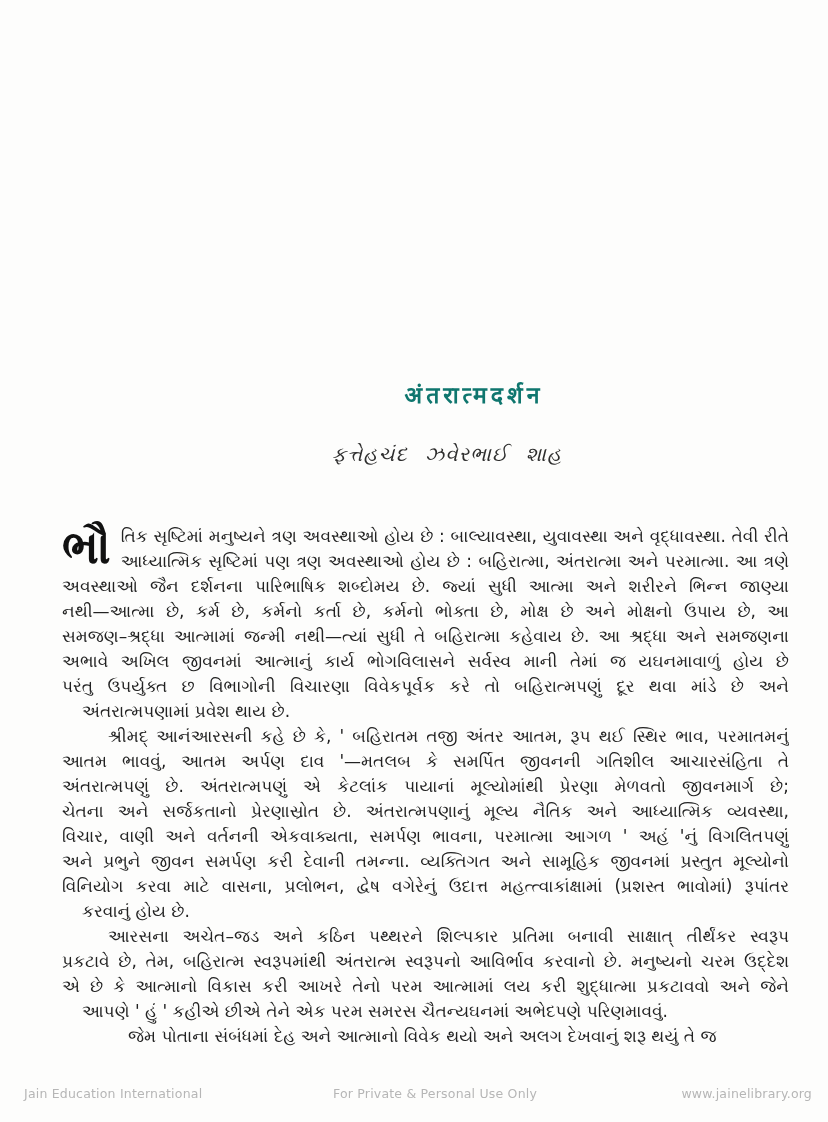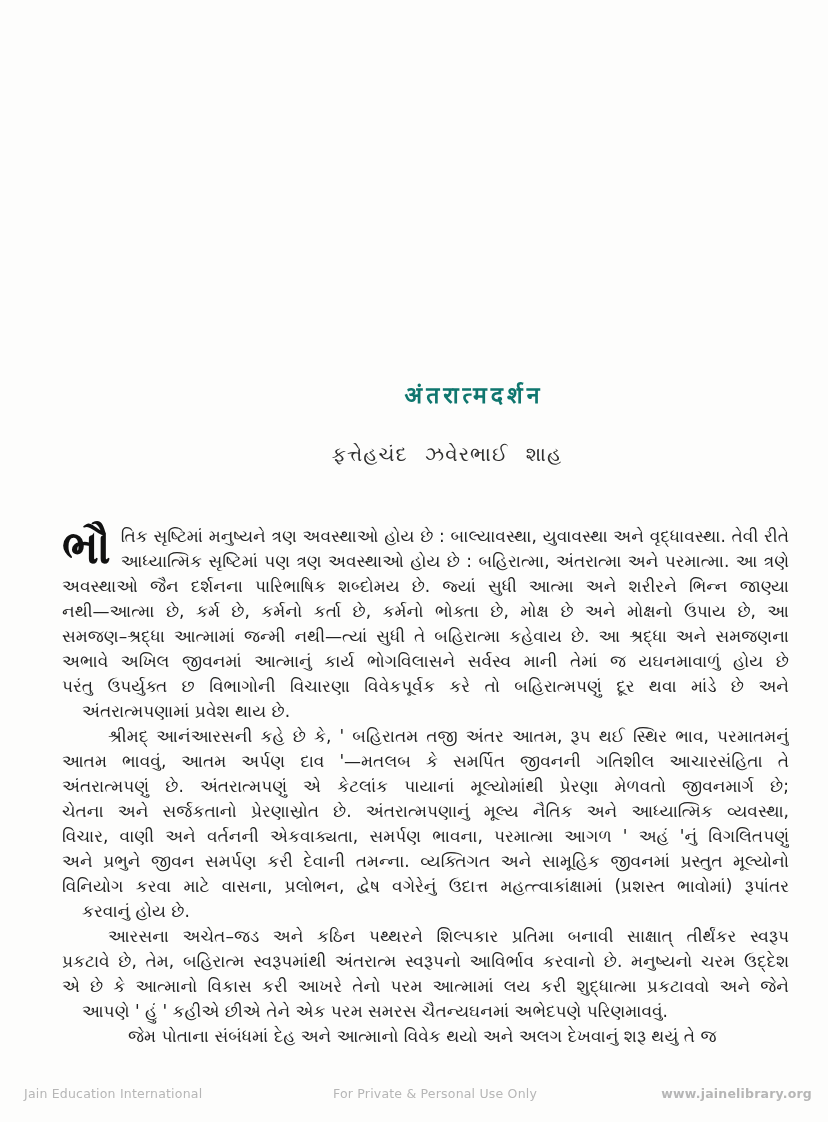--- a/index.html
+++ b/index.html
@@ -31,20 +31,21 @@
   .author-name {
     position: absolute;
     top: 442px;
     left: 447px;
     transform: translateX(-50%);
     white-space: nowrap;
     font-size: 20px;
     letter-spacing: 1px;
     word-spacing: 10px;
     color: #2e2e2e;
+    font-style: italic;
   }
 
   .body-text {
     position: absolute;
     left: 62px;
     top: 524px;
     width: 727px;
     font-size: 17px;
     line-height: 25px;
     color: #222222;
@@ -76,21 +77,21 @@
   .footer-left, .footer-center, .footer-right {
     position: absolute;
     top: 1086px;
     font-size: 12.5px;
     color: #b6b6b6;
     letter-spacing: 0.2px;
     white-space: nowrap;
   }
   .footer-left  { left: 24px; }
   .footer-center{ left: 435px; transform: translateX(-50%); }
-  .footer-right { right: 16px; font-weight: bold; }
+  .footer-right { right: 16px; }
 </style>
 </head>
 <body>
 
 <div class="page">
 
   <div class="doc-title">अंतरात्मदर्शन</div>
 
   <div class="author-name">ફત્તેહચંદ ઝવેરભાઈ શાહ</div>
 

